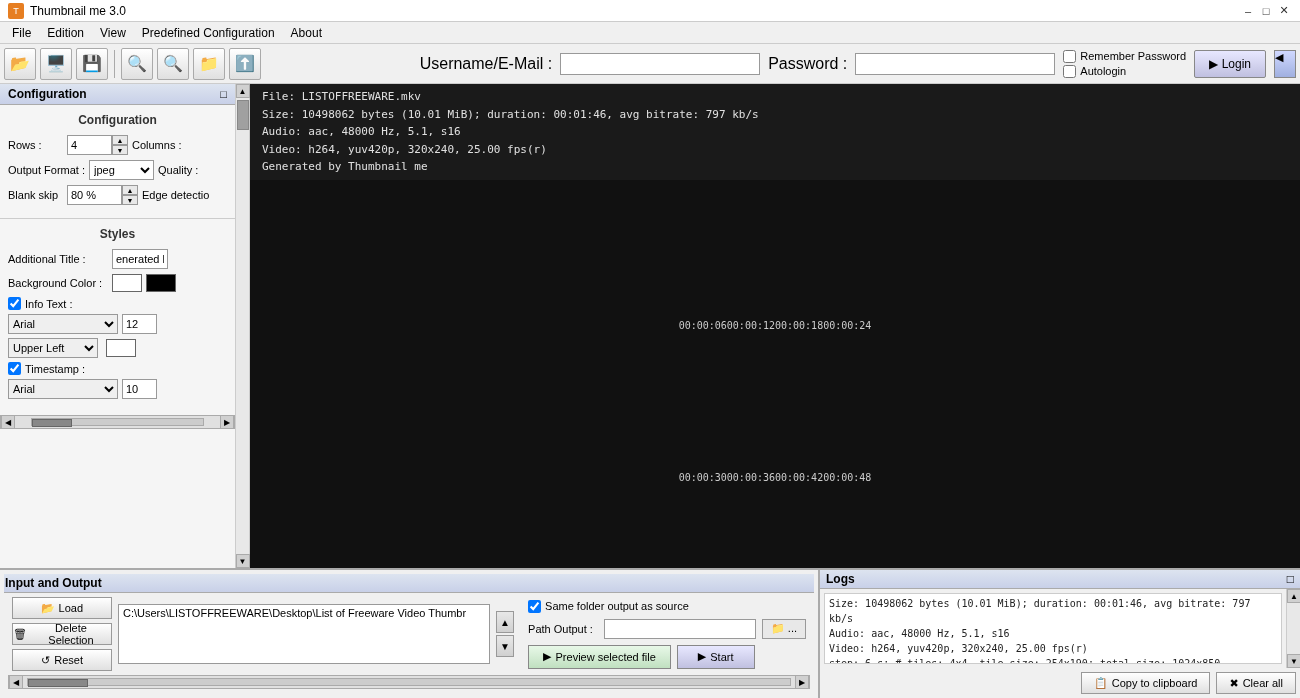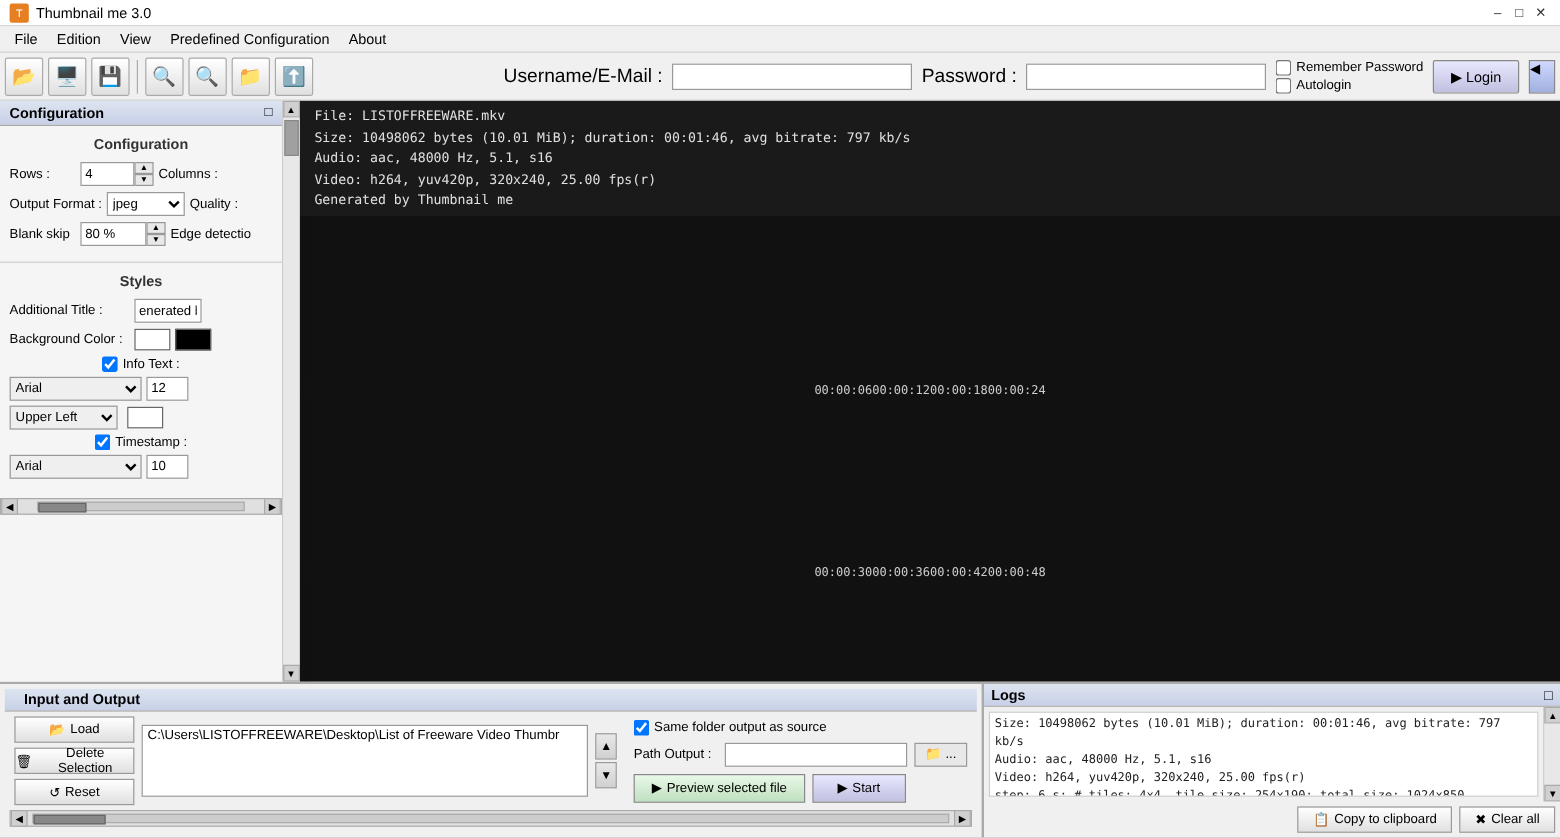--- a/index.html
+++ b/index.html
@@ -135,21 +135,21 @@
       align-items: center;
       margin-bottom: 5px;
       gap: 4px;
       font-size: 11px;
     }
     .styles-label { min-width: 100px; font-size: 11px; }
     .color-box { width: 30px; height: 18px; border: 1px solid #666; display: inline-block; }
     .color-black { background: black; }
     .color-white { background: white; }
 
-    .checkbox-row { display: flex; align-items: center; gap: 4px; margin-bottom: 4px; font-size: 11px; justify-content: center; }
+    .checkbox-row { display: flex; align-items: center; gap: 4px; margin-bottom: 4px; font-size: 11px; }
     .font-row { display: flex; align-items: center; gap: 4px; margin-bottom: 4px; }
     .font-select { height: 20px; border: 1px solid #999; font-size: 11px; width: 110px; }
     .font-size-input { width: 35px; height: 20px; border: 1px solid #999; font-size: 11px; padding: 0 3px; }
     .align-select { height: 20px; border: 1px solid #999; font-size: 11px; width: 90px; }
     .scrollbar-horiz {
       height: 14px;
       background: #e0e0e0;
       border: 1px solid #aaa;
       margin-top: 4px;
       display: flex;
@@ -210,21 +210,21 @@
       border-right: 2px solid #aaa;
       padding: 4px;
       display: flex;
       flex-direction: column;
       gap: 4px;
     }
     .io-header {
       font-size: 12px;
       font-weight: bold;
       background: linear-gradient(to bottom, #dde4f0, #c8d0e8);
-      padding: 2px 16px;
+      padding: 2px 1px;
       border-bottom: 1px solid #aaa;
       display: flex;
       justify-content: space-between;
     }
     .io-row {
       display: flex;
       align-items: center;
       gap: 6px;
       padding: 0 4px;
     }

